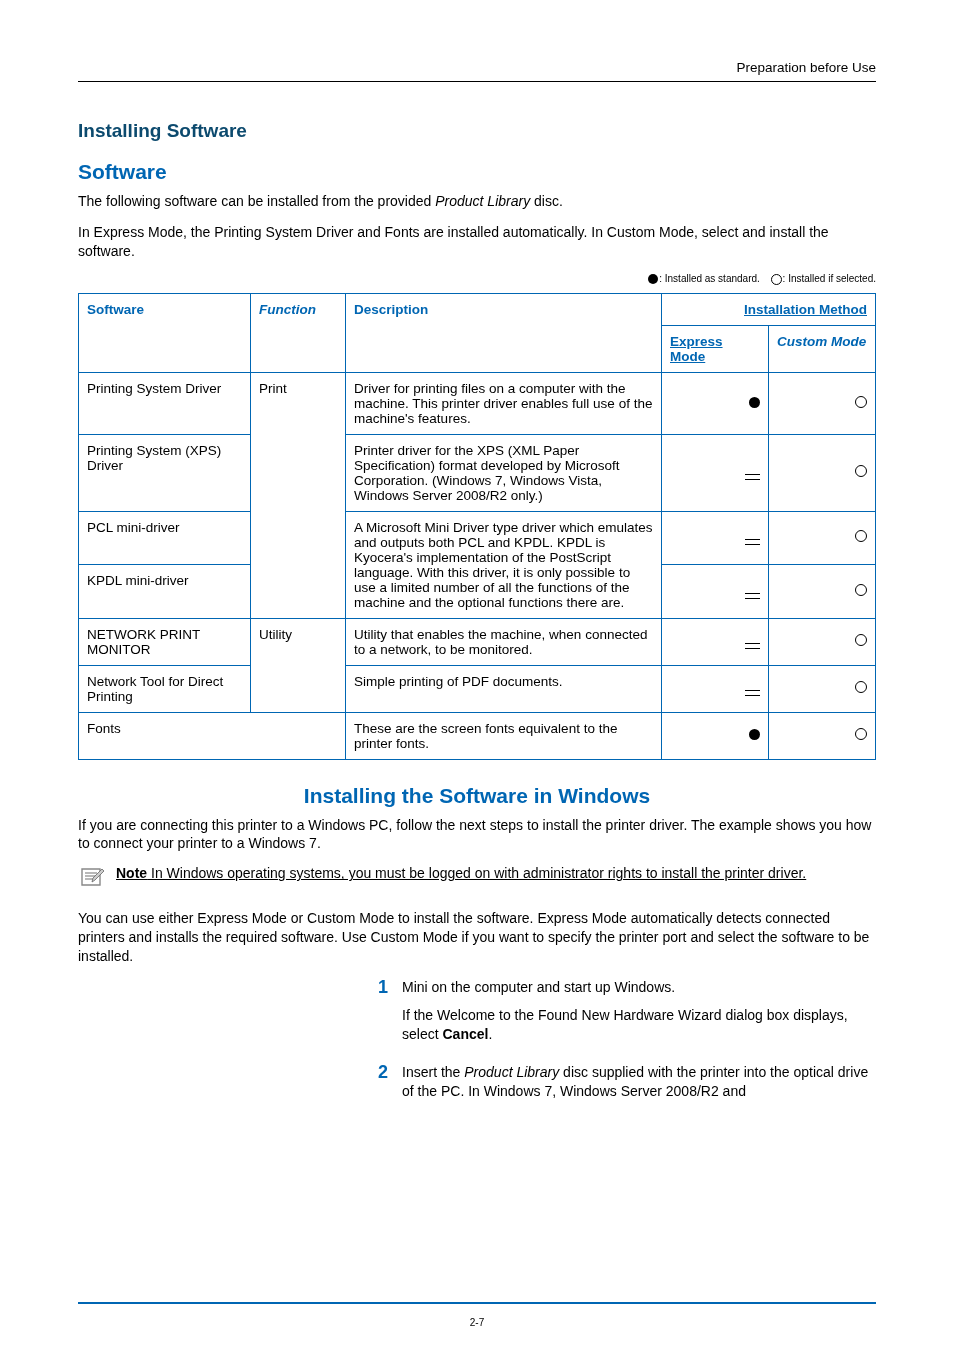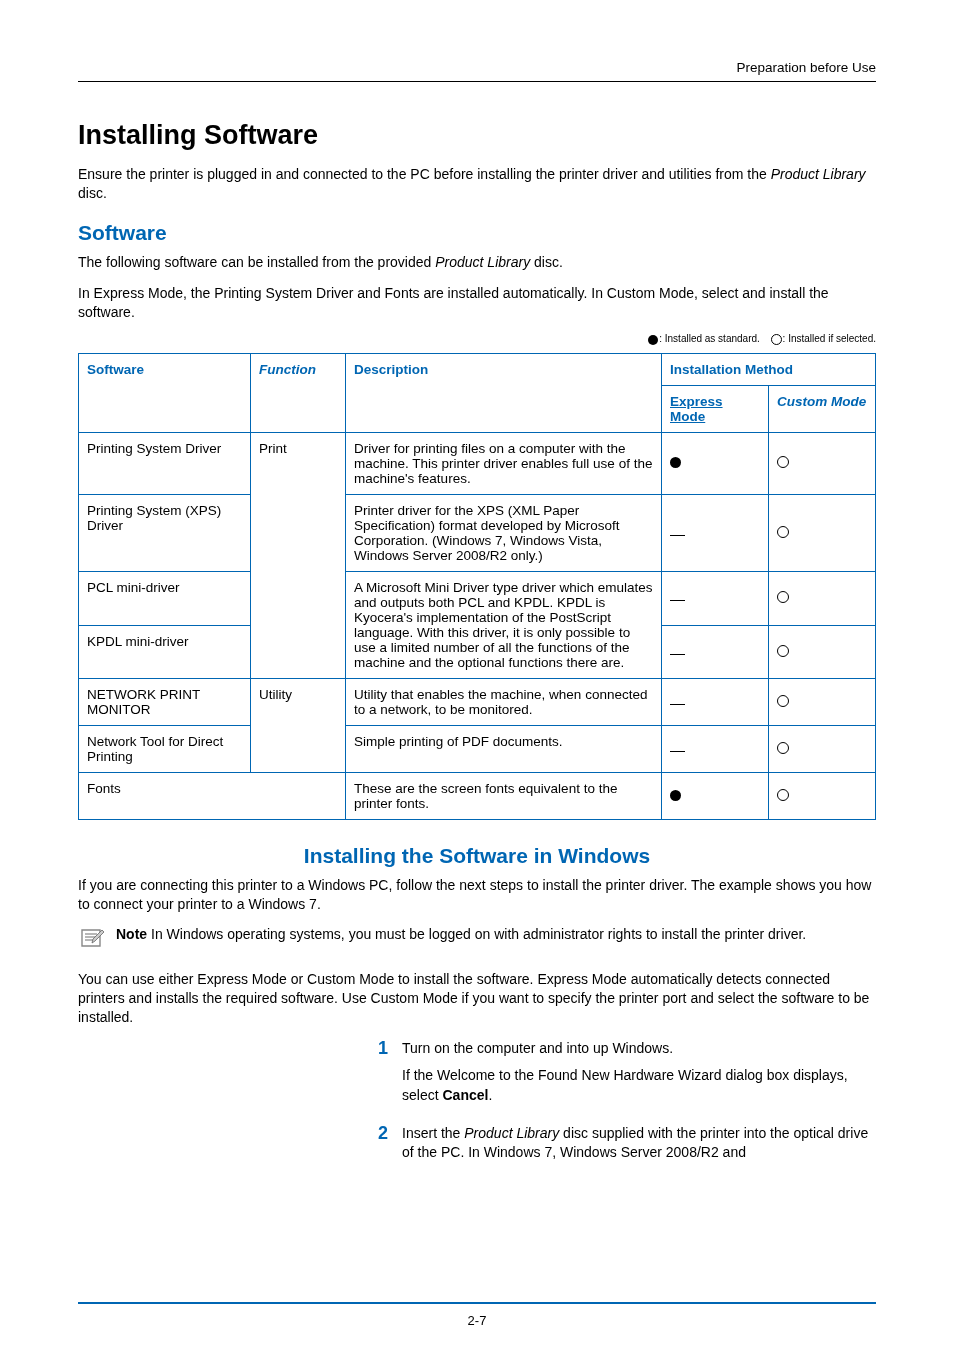--- a/index.html
+++ b/index.html
@@ -23,22 +23,22 @@
     font-size: 13.5px;
     color: #000;
     margin-bottom: 6px;
   }
   .header-rule {
     border: none;
     border-top: 1px solid #000;
     margin: 0 0 38px 0;
   }
   h1.section-title {
-    color: #000000;
-    font-size: 27px;
+    color: #0c4a6e;
+    font-size: 19px;
     font-weight: bold;
     margin: 0 0 14px 0;
   }
   p.body {
     font-size: 14px;
     line-height: 1.35;
     margin: 0 0 12px 0;
   }
   h2.subhead {
     color: #0066b3;
@@ -67,35 +67,37 @@
     padding: 8px 8px;
     vertical-align: top;
     text-align: left;
   }
   table.soft th {
     color: #0066b3;
     font-weight: bold;
     background: #fff;
   }
   table.soft th.center, table.soft td.center {
-    text-align: left;
+    text-align: right;
     vertical-align: middle;
+    text-decoration: underline;
   }
   .dot-filled {
     display:inline-block; width:11px; height:11px; border-radius:50%; background:#000;
   }
   .dot-hollow {
     display:inline-block; width:10px; height:10px; border-radius:50%; border:1.2px solid #000;
   }
   .dash { font-size:15px; }
   .note-row {
     display: flex;
     align-items: flex-start;
     gap: 10px;
     margin: 8px 0 14px 0;
+    text-decoration: underline;
   }
   .note-icon {
     flex: 0 0 auto;
     margin-top:2px;
   }
   .note-text {
     font-size: 14px;
   }
   .note-text b { font-weight: bold; }
   ol.steps {
@@ -125,37 +127,34 @@
     border: none;
     border-top: 2px solid #0066b3;
     margin: 0;
     position:absolute;
     left:78px; right:78px; bottom:46px;
   }
   .page-num {
     position:absolute;
     left:0; right:0; bottom:22px;
     text-align:center;
-    font-size:13px;
+    font-size:10px;
   }
   em.ital { font-style: italic; }
 </style>
 </head>
 <body>
 
 <div class="page">
 
   <div class="header-area">Preparation before Use</div>
   <hr class="header-rule">
 
   <h1 class="section-title">Installing Software</h1>
 
-  <p class="body">
-    <span>Ensure the printer is plugged in and connected to the PC before installing the printer driver and utilities from the </span><em class="ital">Product Library</em><span> disc.</span>
-  </p>
 
   <h2 class="subhead">Software</h2>
 
   <p class="body">
     <span>The following software can be installed from the provided </span><em class="ital">Product Library</em><span> disc.</span>
   </p>
 
   <p class="body">In Express Mode, the Printing System Driver and Fonts are installed automatically. In Custom Mode, select and install the software.</p>
 
   <div class="legend">
@@ -248,21 +247,21 @@
       <b>Note</b><span>  In Windows operating systems, you must be logged on with administrator rights to install the printer driver.</span>
     </span>
   </div>
 
   <p class="body">You can use either Express Mode or Custom Mode to install the software. Express Mode automatically detects connected printers and installs the required software. Use Custom Mode if you want to specify the printer port and select the software to be installed.</p>
 
   <ol class="steps">
     <li>
       <span class="num">1</span>
       <span class="txt">
-        <p>Turn on the computer and into up Windows.</p>
+        <p>Mini on the computer and start up Windows.</p>
         <p>
           <span>If the Welcome to the Found New Hardware Wizard dialog box displays, select </span><b>Cancel</b><span>.</span>
         </p>
       </span>
     </li>
     <li>
       <span class="num">2</span>
       <span class="txt">
         <p>
           <span>Insert the </span><em class="ital">Product Library</em><span> disc supplied with the printer into the optical drive of the PC. In Windows 7, Windows Server 2008/R2 and</span>

